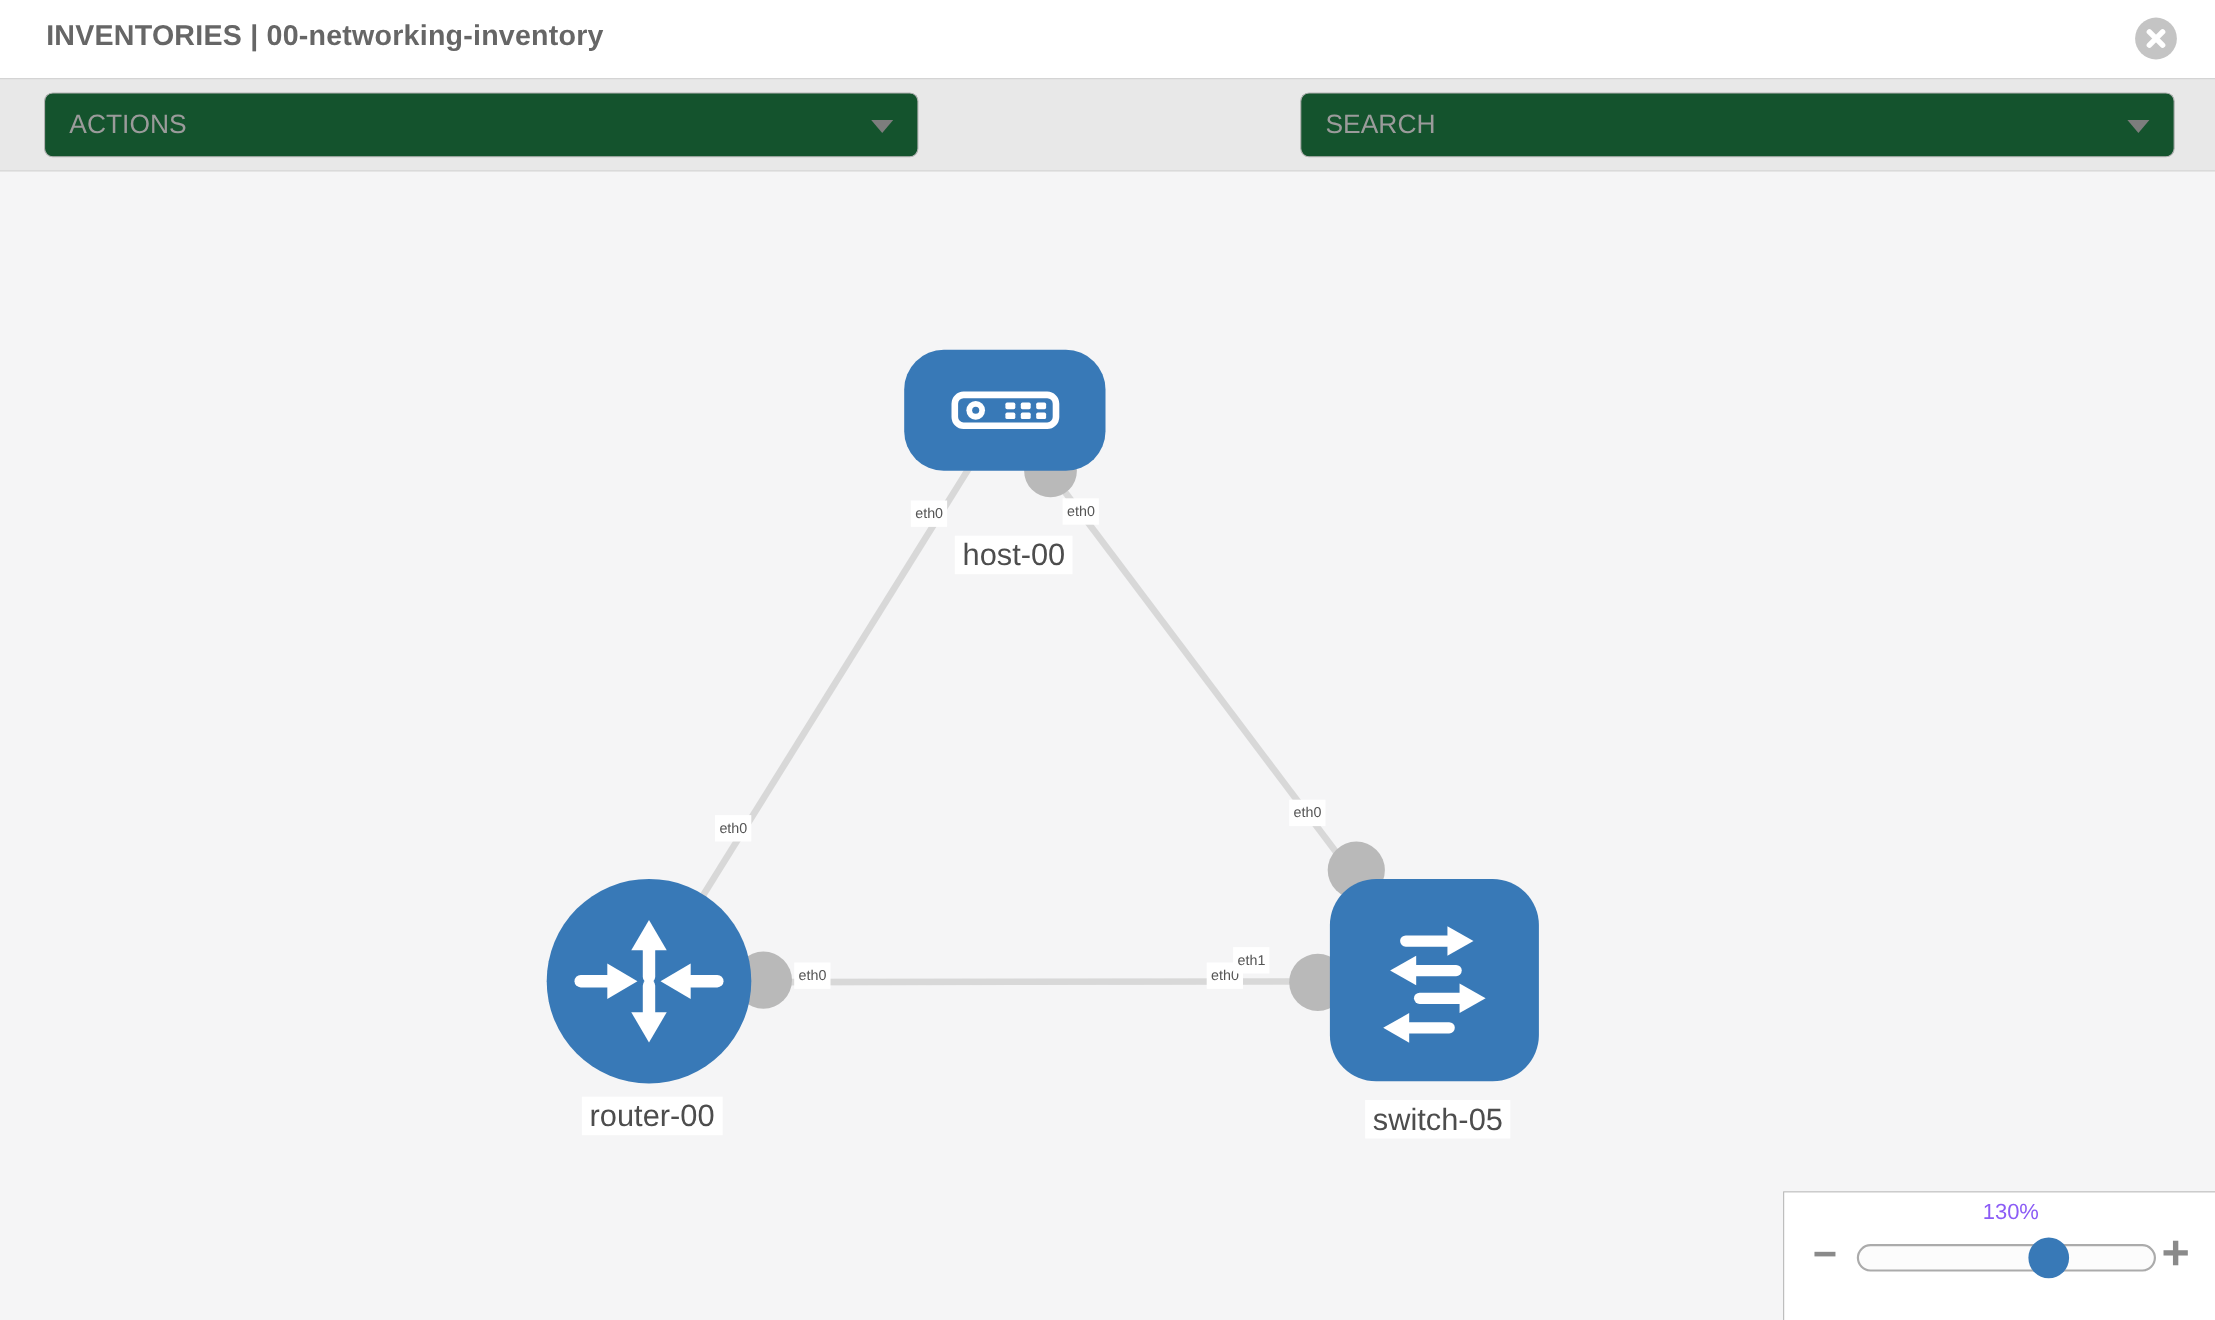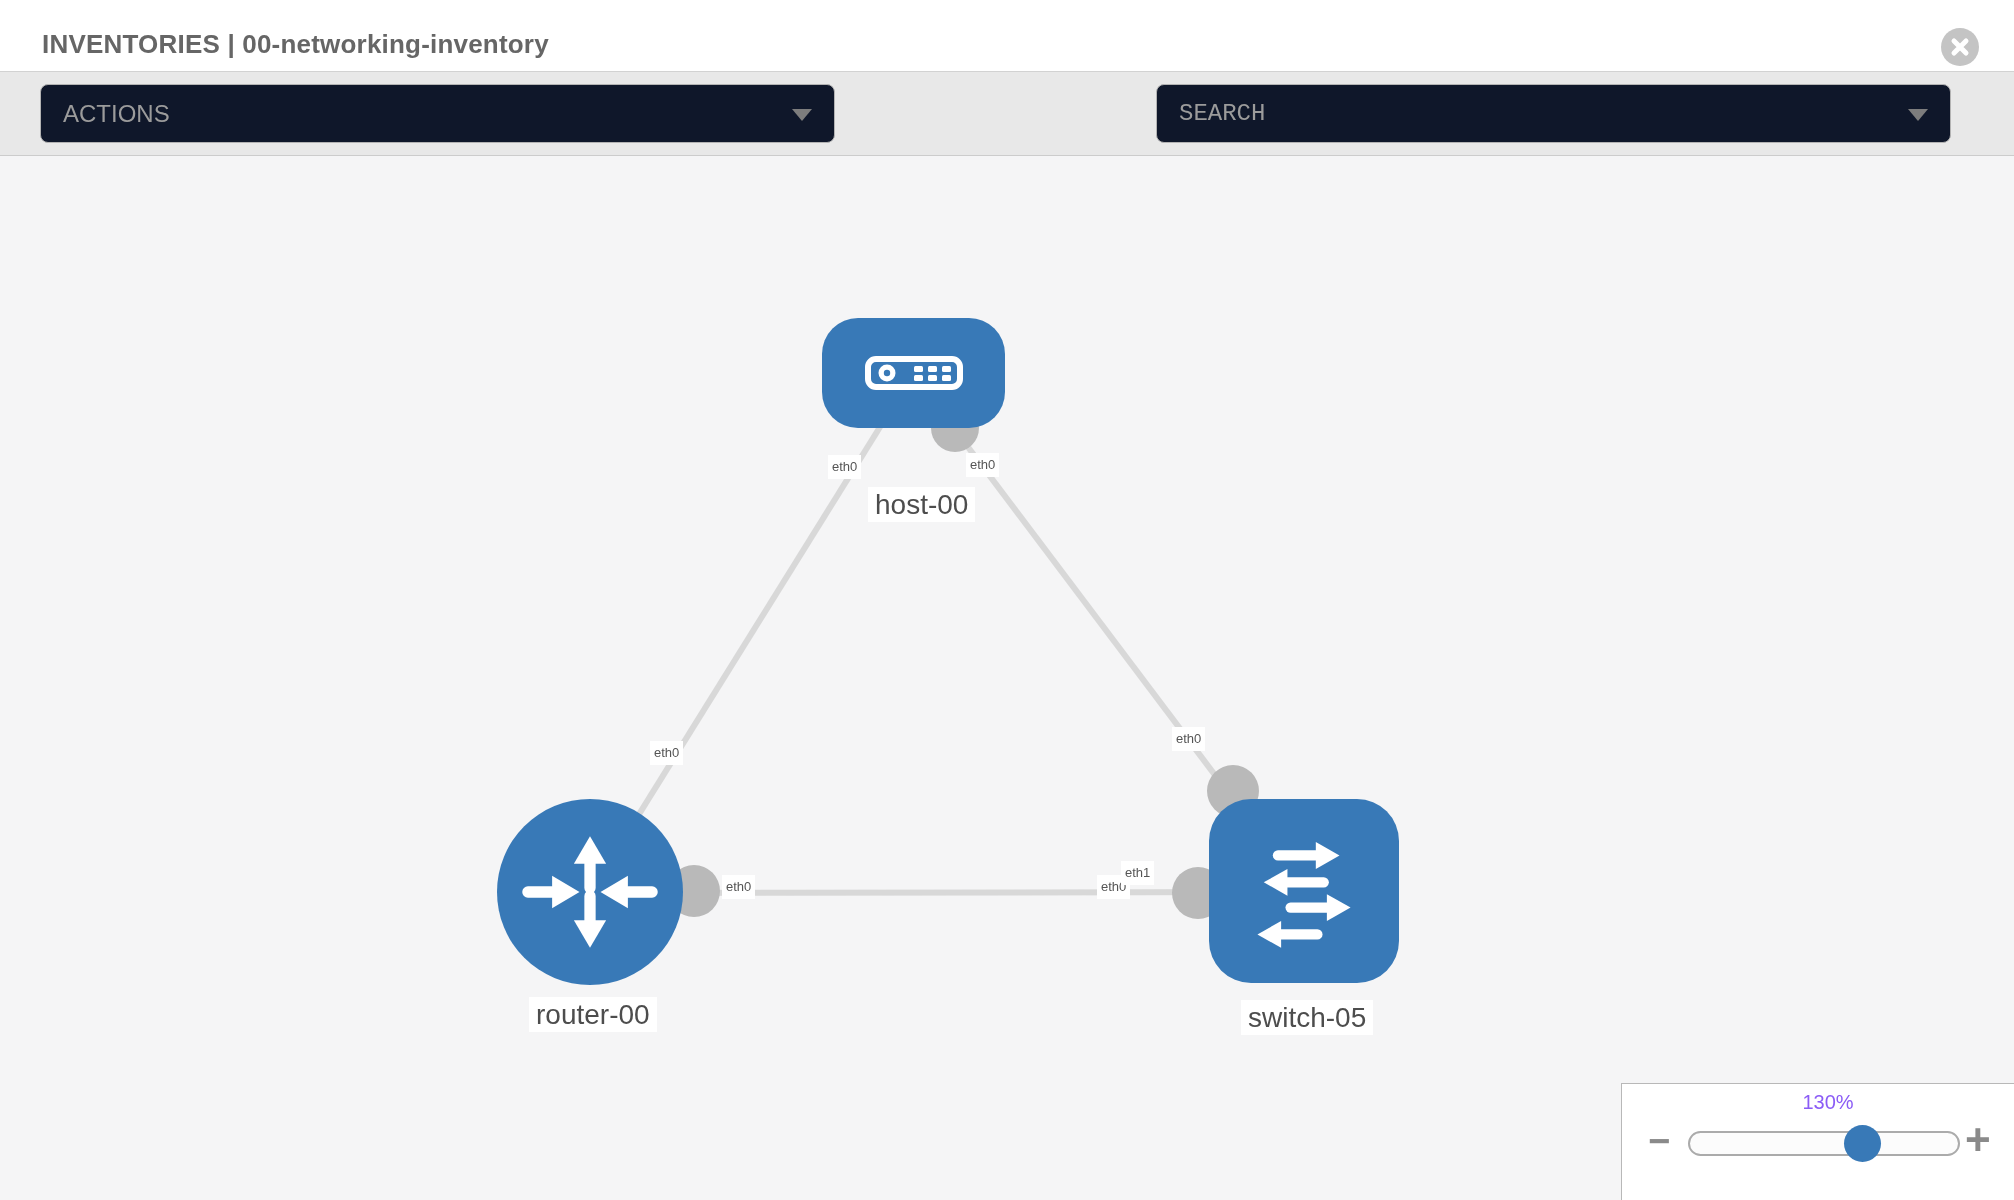--- a/index.html
+++ b/index.html
@@ -1,30 +1,30 @@
 <!DOCTYPE html>
 <html><head>
 <meta charset="utf-8">
 <style>
   html,body{margin:0;padding:0;background:#fff;}
   .stage{position:relative;width:2014px;height:1200px;overflow:hidden;
          font-family:"Liberation Sans","DejaVu Sans",sans-serif;background:#fff;}
 
   
-  .header{position:absolute;left:0;top:0;width:2014px;height:71px;background:#ffffff;margin-top:12px;}
+  .header{position:absolute;left:0;top:0;width:2014px;height:71px;background:#ffffff;}
   .page-title{position:absolute;left:42px;top:17px;font-size:26px;font-weight:700;color:#666666;letter-spacing:.2px;white-space:nowrap;}
   .close-btn{position:absolute;left:1941px;top:16px;width:38px;height:38px;border-radius:50%;background:#c4c4c4;display:flex;align-items:center;justify-content:center;cursor:pointer;}
 
   
   .toolbar{position:absolute;left:0;top:71px;width:2014px;height:85px;background:#e8e8e8;
            border-top:1px solid #d2d2d2;border-bottom:1px solid #cccccc;box-sizing:border-box;}
-  .select-box{position:absolute;top:12px;height:59px;background:#0f172a;border:1px solid #b3b3b3;border-radius:8px;
+  .select-box{position:absolute;top:12px;height:59px;background:#14532d;border:1px solid #b3b3b3;border-radius:8px;
               box-sizing:border-box;display:flex;align-items:center;padding:0 22px;color:#9b9b9b;font-size:24px;cursor:pointer;}
   .actions-box{left:40px;width:795px;}
-  .search-box{left:1156px;width:795px;font-family:Liberation Mono, monospace;}
+  .search-box{left:1182px;width:795px;}
   .caret{position:absolute;right:22px;top:24px;width:0;height:0;
          border-left:10px solid transparent;border-right:10px solid transparent;border-top:12px solid #7d7d7d;}
   .tool-icon{position:absolute;top:96px;width:36px;height:36px;cursor:pointer;}
   .wrench{left:1056px;}
   .key{left:1121px;}
 
   
   .canvas{position:absolute;left:0;top:156px;width:2014px;height:1044px;background:#f5f5f6;}
   .links-svg{position:absolute;left:0;top:0;width:2014px;height:1044px;}
   .node{position:absolute;background:#3879b7;display:flex;align-items:center;justify-content:center;cursor:pointer;}

